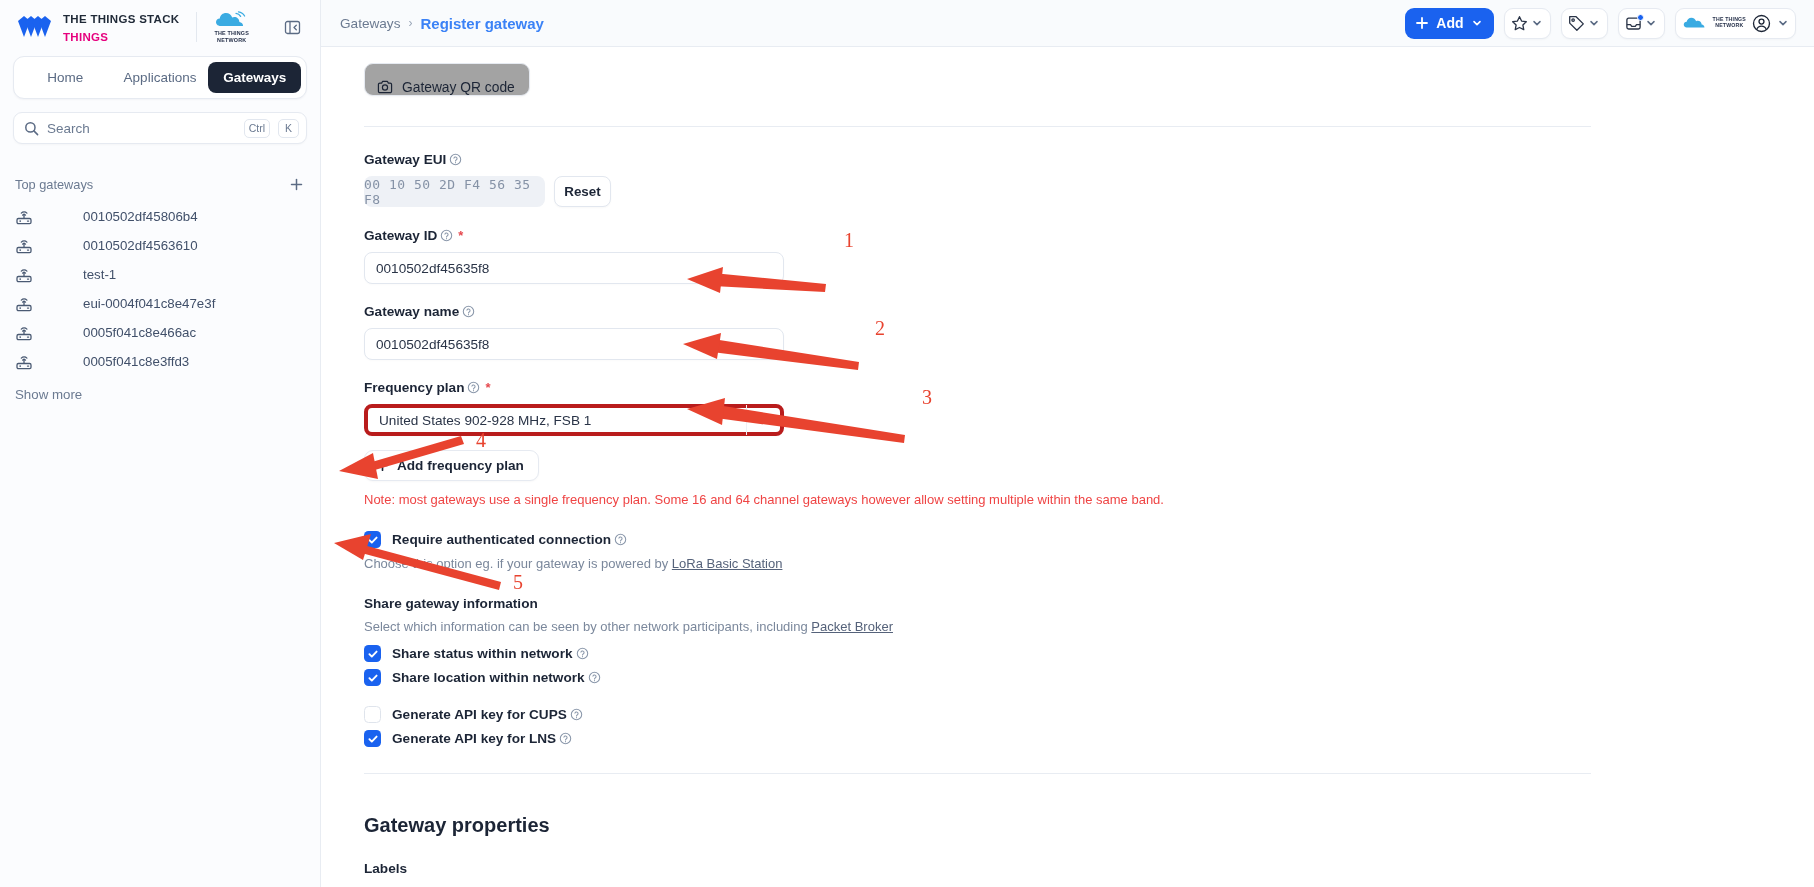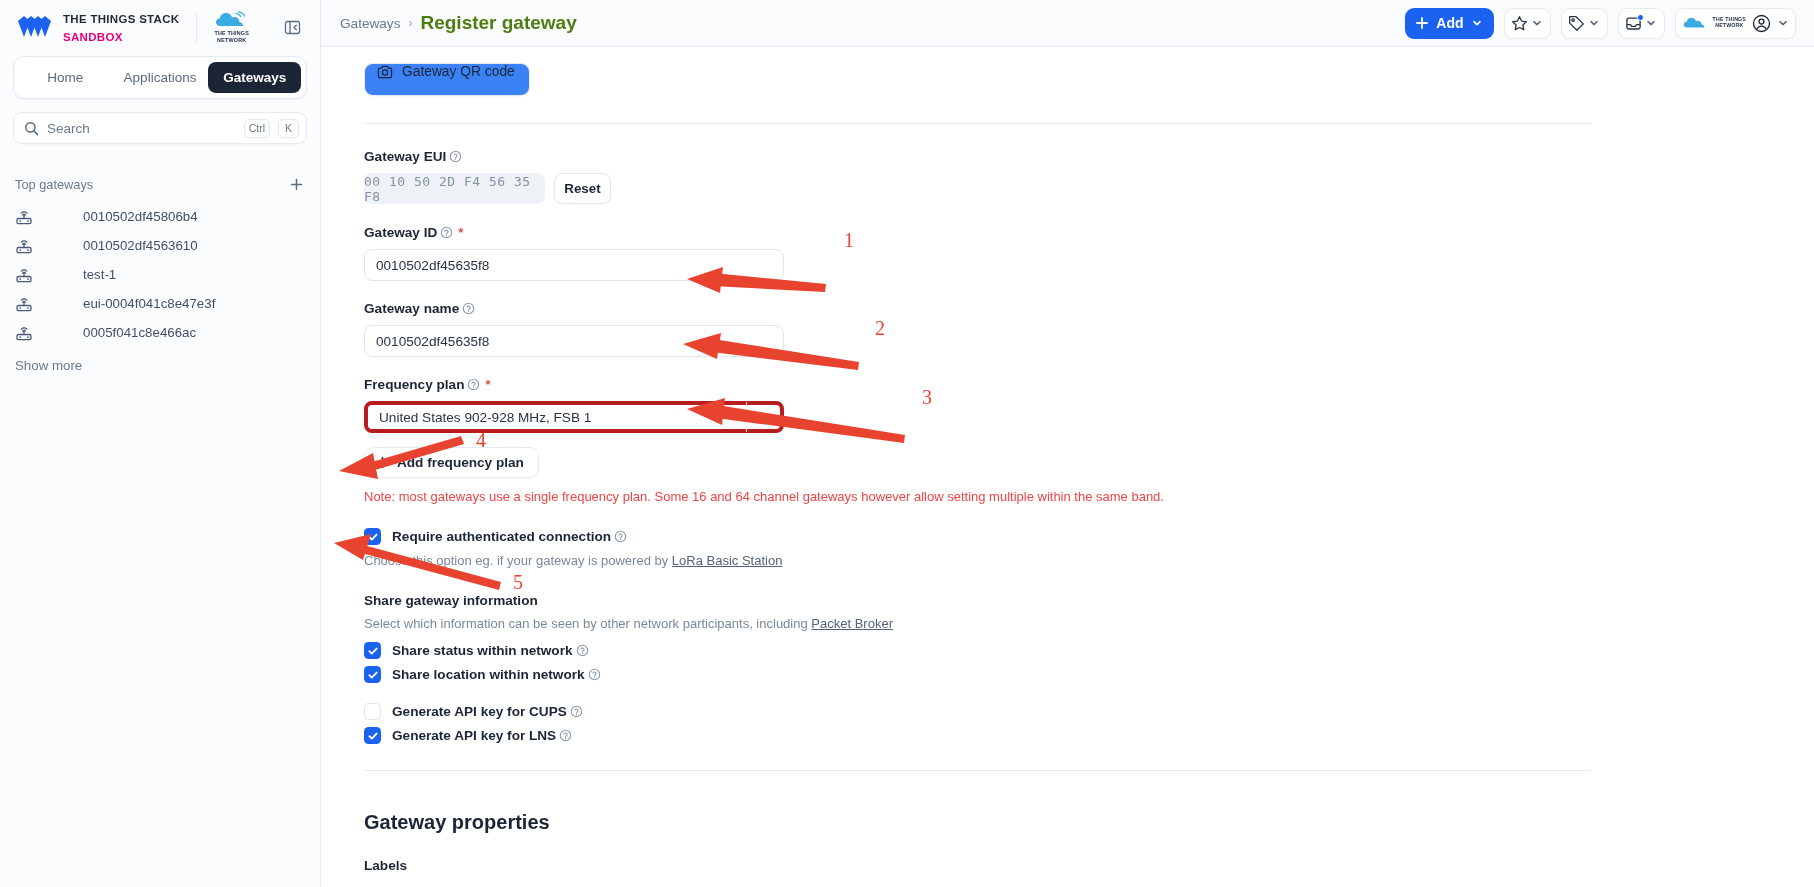--- a/index.html
+++ b/index.html
@@ -81,21 +81,21 @@
   .show-more { padding: 8px 15px 0 15px; font-size: 13.3px; color: #6b7a91; margin-top: 3px; }
 
   
   .main { flex: 1; height: 887px; position: relative; background: #ffffff; }
   .topbar {
     height: 47px; background: #f9fbfd; border-bottom: 1px solid #e8ecf2;
     display: flex; align-items: center; padding: 0 18px 0 19px;
   }
   .crumb { font-size: 13.6px; color: #6b7a91; }
   .crumb-sep { margin: 0 8px; color: #9aa6b8; font-size: 12px; }
-  .crumb-cur { font-size: 19px; color: #4d7c0f; font-weight: 600; }
+  .crumb-cur { font-size: 15px; color: #3b82f6; font-weight: 600; }
   .topbar-right { margin-left: auto; display: flex; align-items: center; gap: 10px; }
   .btn-add {
     background: #1a62ef; color: #fff; border-radius: 9px; height: 31px;
     display: flex; align-items: center; gap: 7px; padding: 0 11px 0 10px;
     font-size: 14px; font-weight: 600;
   }
   .icon-btn {
     height: 31px; min-width: 47px; border: 1px solid #e6eaf1; background: #fff;
     border-radius: 9px; display: flex; align-items: center; justify-content: center; gap: 3px;
     color: #2a3447; padding: 0 6px;
@@ -111,22 +111,22 @@
   .user-ttn .ttn-sub { font-size: 5.2px; }
   .notif-dot {
     position: absolute; width: 7px; height: 7px; border-radius: 50%;
     background: #1a62ef; top: 7px; right: 6px; border: 1.3px solid #fff;
   }
 
   
   .content { padding: 0; position: relative; height: 840px; overflow: hidden; }
   .form { padding: 16px 0 0 43px; }
   .qr-btn {
-    display: inline-flex; align-items: flex-start; gap: 9px;
-    height: 33px; border: 1px solid #e6eaf1; background: #3b82f6; border-radius: 9px;
+    display: inline-flex; align-items: flex-end; gap: 9px;
+    height: 33px; border: 1px solid #e6eaf1; background: #a3a3a3; border-radius: 9px;
     padding: 0 14px 0 12px; font-size: 13.8px; color: #1c2536; font-weight: 500;
     box-shadow: 0 1px 2px rgba(16,24,40,.03);
   }
   .hr { height: 1px; background: #e8ecf2; width: 1227px; margin: 27px 0 0 0; }
 
   .field { margin-top: 22px; }
   .flabel {
     display: flex; align-items: center; gap: 3px;
     font-size: 13.6px; font-weight: 700; color: #1c2536; margin-bottom: 9px;
   }
@@ -207,21 +207,21 @@
             <g fill="#1a62ef">
               <path d="M2 6 L8 1 L14 6 L8 22 Z"></path>
               <path d="M9 6 L15 1 L21 6 L15 22 Z"></path>
               <path d="M16 6 L22 1 L28 6 L22 22 Z"></path>
               <path d="M23 6 L29 1 L35 6 L29 22 Z"></path>
             </g>
           </svg>
         </span>
         <span class="brand-text">
           <span class="brand-l1">THE THINGS STACK</span><br>
-          <span class="brand-l2">SANDBOX</span>
+          <span class="brand-l2">THINGS</span>
         </span>
       </div>
       <div class="brand-divider"></div>
       <div class="ttn-badge">
         <span class="ttn-cloud">
           <svg width="34" height="18" viewBox="0 0 34 18">
             <path d="M6 15 C2 15 1 12.5 1 11 C1 9 2.6 7.4 4.8 7.4 C5.2 4.2 7.8 2 11 2 C14 2 16.4 4 17.2 6.6 C17.8 6.3 18.5 6.1 19.3 6.1 C22.1 6.1 24.3 8.2 24.4 11 C26.6 11.2 28 12.8 28 14.4 L28 15 Z" fill="#3aabe2"></path>
             <path d="M21 2.3 C21 2.3 24 2.6 25.6 5.4" stroke="#3aabe2" stroke-width="1.3" fill="none" stroke-linecap="round"></path>
             <path d="M23.5 0.8 C23.5 0.8 27.6 1.3 29.6 5" stroke="#3aabe2" stroke-width="1.3" fill="none" stroke-linecap="round"></path>
           </svg>
@@ -328,20 +328,33 @@
           <svg width="18" height="18" viewBox="0 0 18 18" fill="none" stroke="#4a5a73" stroke-width="1.3">
             <rect x="2" y="10.5" width="14" height="5.2" rx="1.4"></rect>
             <circle cx="5.2" cy="13.1" r=".85" fill="#4a5a73" stroke="none"></circle>
             <line x1="12.5" y1="13.1" x2="13.6" y2="13.1" stroke-linecap="round"></line>
             <line x1="9" y1="6.2" x2="9" y2="10.4" stroke-linecap="round"></line>
             <path d="M6.3 5.1 A4 4 0 0 1 11.9 5.1" stroke-linecap="round"></path>
             <path d="M7.6 7.1 A2 2 0 0 1 10.5 7.1" stroke-linecap="round"></path>
           </svg>
         </span>
         <span class="gw-label">0005f041c8e466ac</span>
+      </div>
+      <div class="gw-item">
+        <span class="gw-icon">
+          <svg width="18" height="18" viewBox="0 0 18 18" fill="none" stroke="#4a5a73" stroke-width="1.3">
+            <rect x="2" y="10.5" width="14" height="5.2" rx="1.4"></rect>
+            <circle cx="5.2" cy="13.1" r=".85" fill="#4a5a73" stroke="none"></circle>
+            <line x1="12.5" y1="13.1" x2="13.6" y2="13.1" stroke-linecap="round"></line>
+            <line x1="9" y1="6.2" x2="9" y2="10.4" stroke-linecap="round"></line>
+            <path d="M6.3 5.1 A4 4 0 0 1 11.9 5.1" stroke-linecap="round"></path>
+            <path d="M7.6 7.1 A2 2 0 0 1 10.5 7.1" stroke-linecap="round"></path>
+          </svg>
+        </span>
+        <span class="gw-label">0005f041c8e3ffd3</span>
       </div>
     </div>
 
     <div class="show-more">Show more</div>
   </aside>
 
   <main class="main">
 
     <div class="topbar">
       <div style="display:flex;align-items:center;">

